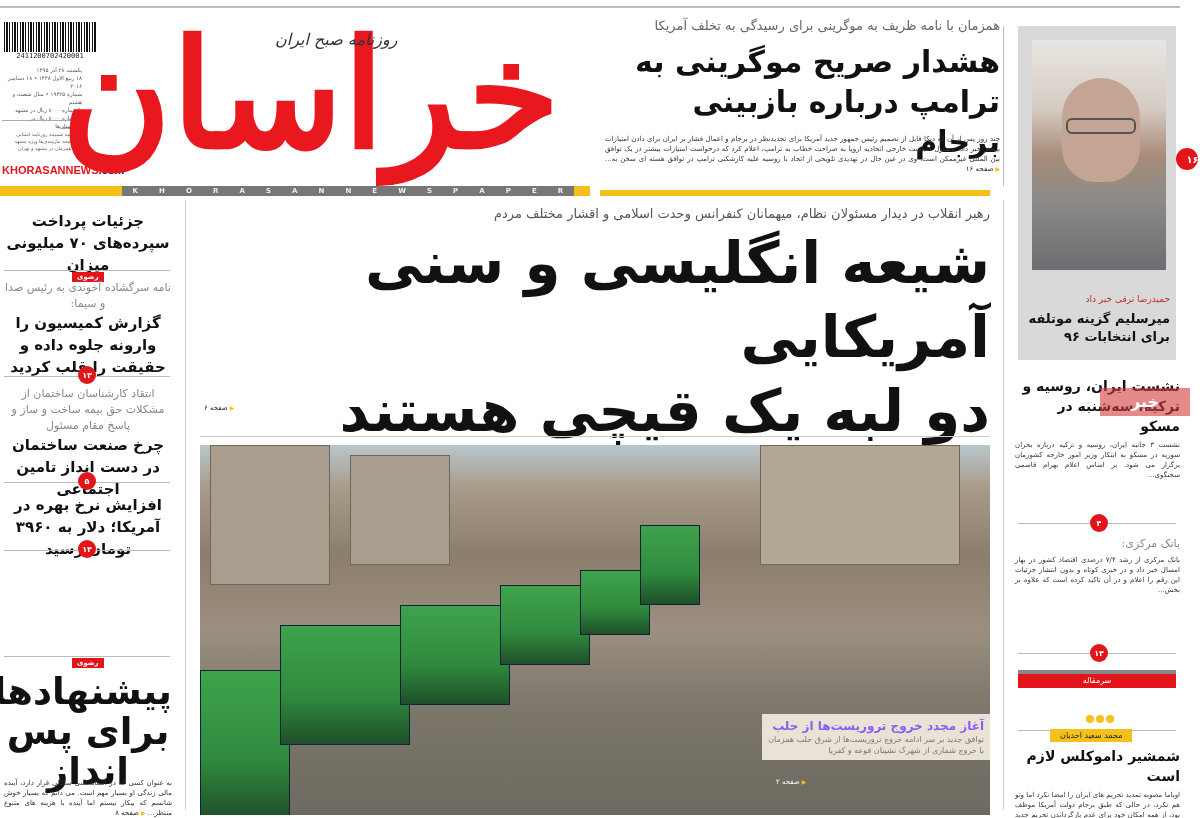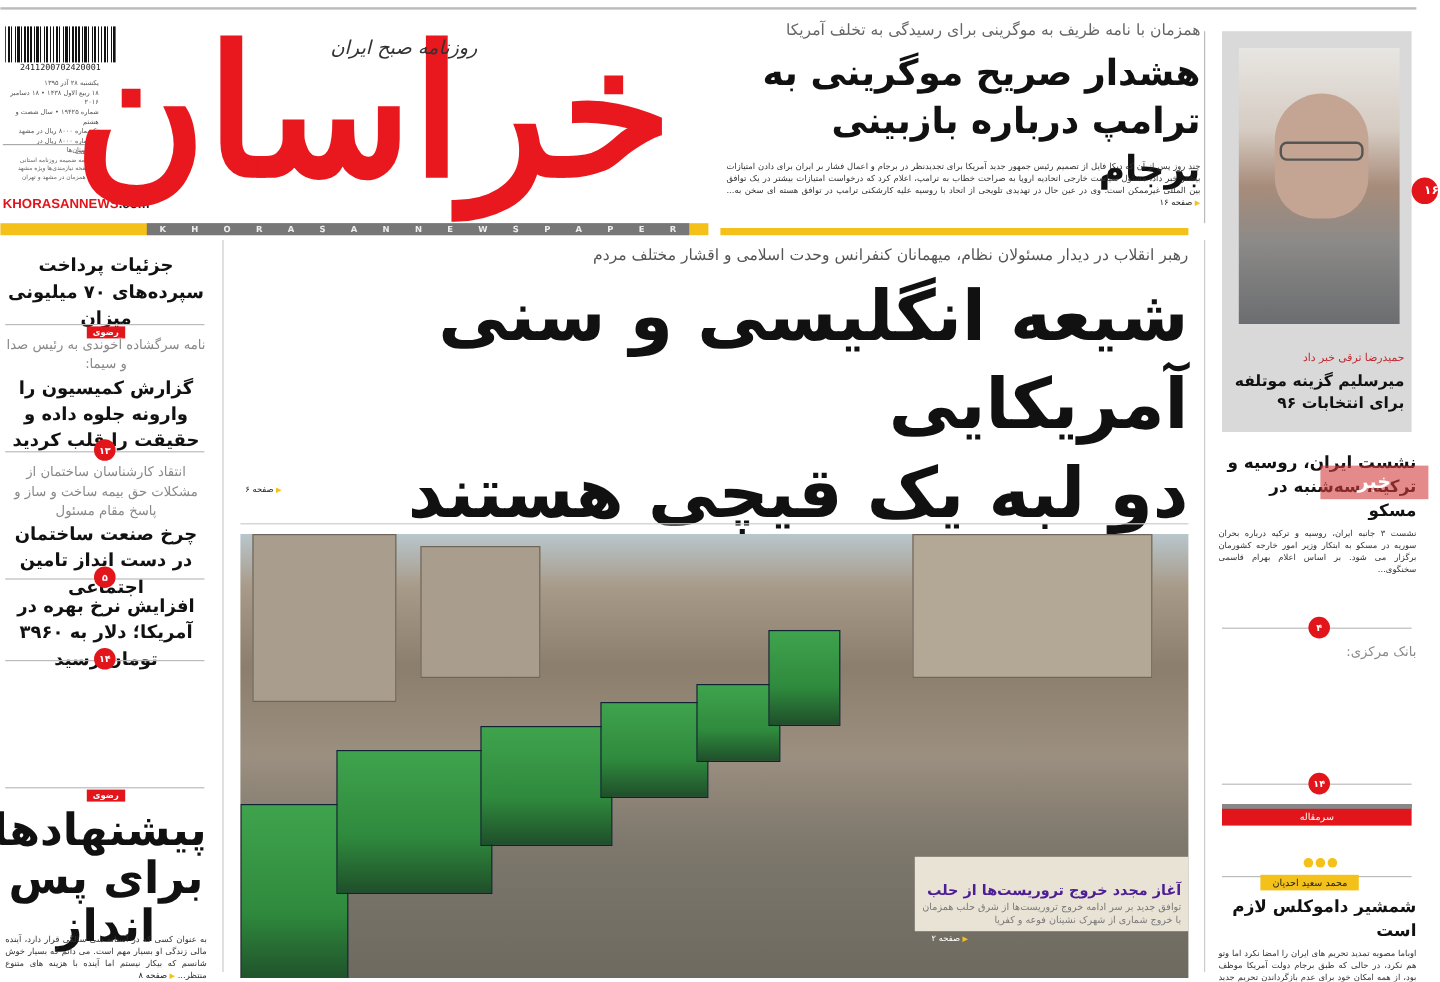--- a/index.html
+++ b/index.html
@@ -45,21 +45,21 @@
   .main-kicker { left: 200px; top: 206px; width: 790px; text-align: right; font-size: 13px; color:#555; }
   .main-head { left: 200px; top: 226px; width: 790px; text-align: right; font: bold 58px "DejaVu Sans", sans-serif; line-height: 74px; color:#111; letter-spacing: -2px; }
   .pageref { font-size: 7px; color:#222; }
   .pageref::before { content: "\25B6"; color:#f3c119; margin-left: 2px; font-size: 6px; }
   .main-sep { left: 200px; top: 436px; width: 790px; height: 1px; background:#ccc; }
   .photo-main { left: 200px; top: 445px; width: 790px; height: 370px;
     background: linear-gradient(180deg,#b8c6cc 0%,#a89a88 12%,#8c7e6c 30%,#9b8f80 50%,#7d776c 70%,#6d6a60 100%); overflow:hidden; }
   .bldg { background:#a99d8e; border:1px solid #6f665b; }
   .bus { background: linear-gradient(180deg,#3fa34d 0%,#2f8a3d 60%,#1f4f2a 100%); border:1px solid #123; }
   .caption { left: 762px; top: 714px; width: 228px; background: rgba(245,240,225,0.9); padding: 4px 6px; text-align: right; }
-  .cap-head { font: bold 12px "DejaVu Sans", sans-serif; color:#4c1d95; line-height: 16px; margin-top: 16px; }
+  .cap-head { font: bold 12px "DejaVu Sans", sans-serif; color:#8b5cf6; line-height: 16px; }
   .cap-body { font-size: 8px; color:#777; line-height: 11px; }
   
   .rcol { left: 1015px; width: 165px; text-align: right; }
   .rhead { font: bold 14px "DejaVu Sans", sans-serif; line-height: 20px; color:#111; }
   .rkicker { font-size: 11px; line-height: 15px; color:#888; }
   .rbody { font-size: 7px; line-height: 10px; color:#333; text-align: justify; }
   .editorial { background:#e2151b; color:#fff; font-size: 8px; text-align:center; height: 14px; line-height: 14px; border-top: 4px solid #888; box-sizing: content-box; }
   .dots span { display:inline-block; width: 8px; height: 8px; border-radius: 50%; background:#f3c119; margin: 0 1px; }
   .author { background:#f3c119; color:#222; font-size: 8px; padding: 2px 10px; display:inline-block; }
   .watermark { left: 1100px; top: 388px; width: 90px; height: 28px; background: rgba(210,60,60,0.6); color:#fff; font: bold 16px "DejaVu Sans", sans-serif; text-align:center; line-height: 28px; }
@@ -191,20 +191,21 @@
 
 <div class="abs rcol" style="top:376px;">
   <div class="rhead">نشست ایران، روسیه و ترکیه، سه‌شنبه در مسکو</div>
   <div class="rbody" style="margin-top:4px;">نشست ۳ جانبه ایران، روسیه و ترکیه درباره بحران سوریه در مسکو به ابتکار وزیر امور خارجه کشورمان برگزار می شود. بر اساس اعلام بهرام قاسمی سخنگوی...</div>
 </div>
 <div class="abs hr" style="left:1018px;top:523px;width:158px;"></div>
 <div class="abs badge" style="left:1090px;top:514px;width:18px;height:18px;font-size:8px;">۴</div>
 
 <div class="abs rcol" style="top:536px;">
   <div class="rkicker">بانک مرکزی:</div>
+  <div class="rbody" style="margin-top:4px;">بانک مرکزی از رشد ۷/۴ درصدی اقتصاد کشور در بهار امسال خبر داد و در خبری کوتاه و بدون انتشار جزئیات این رقم را اعلام و در آن تاکید کرده است که علاوه بر بخش...</div>
 </div>
 <div class="abs hr" style="left:1018px;top:653px;width:158px;"></div>
 <div class="abs badge" style="left:1090px;top:644px;width:18px;height:18px;font-size:8px;">۱۴</div>
 
 <div class="abs editorial" style="left:1018px;top:670px;width:158px;">سرمقاله</div>
 <div class="abs dots" style="left:1085px;top:708px;"><span></span><span></span><span></span></div>
 <div class="abs hr" style="left:1018px;top:730px;width:158px;"></div>
 <div class="abs" style="left:1050px;top:723px;"><span class="author">محمد سعید احدیان</span></div>
 <div class="abs rcol" style="top:746px;">
   <div class="rhead">شمشیر داموکلس لازم است</div>

